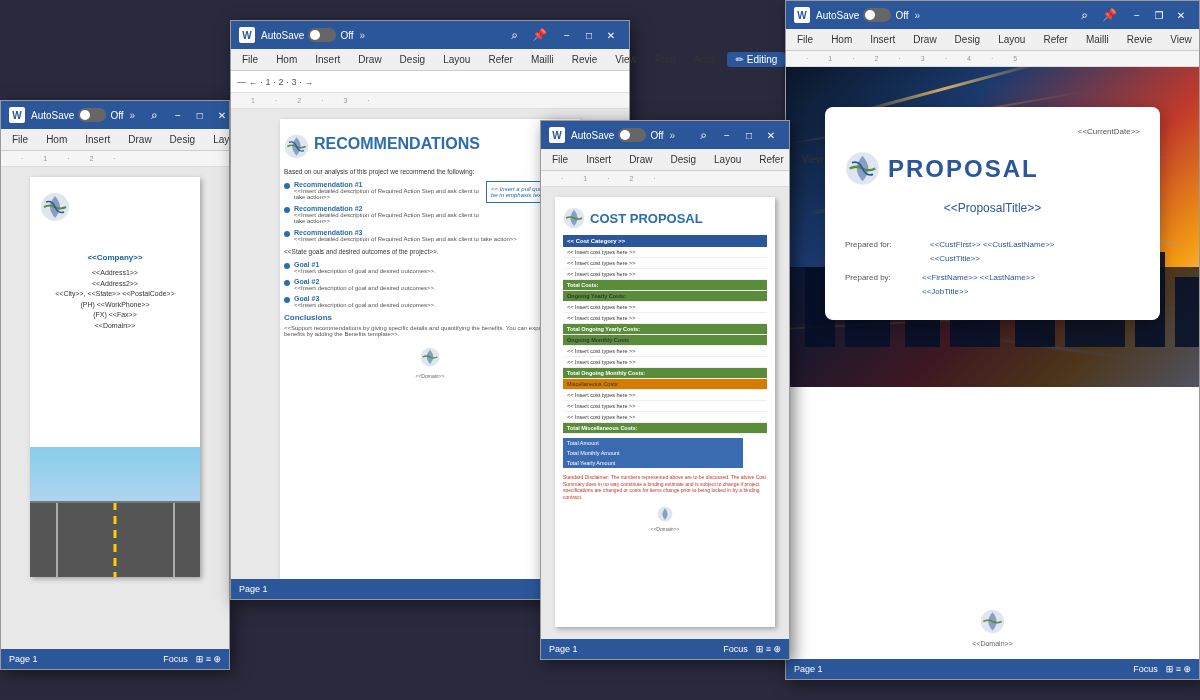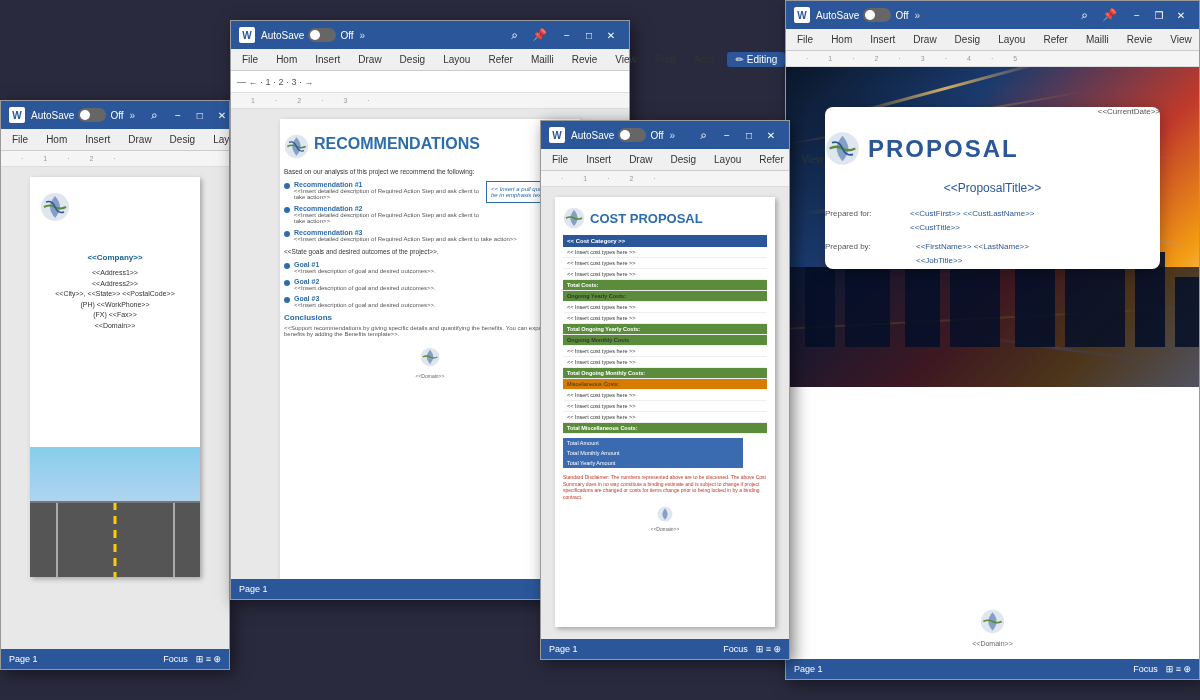--- a/index.html
+++ b/index.html
@@ -430,39 +430,40 @@
       background: linear-gradient(135deg, #0a1628 0%, #1a3a6e 30%, #c0392b 60%, #f39c12 80%, #fff 100%);
       position: absolute;
     }
     .proposal-white-box {
       position: absolute;
       top: 40px;
       left: 40px;
       right: 40px;
       background: white;
       border-radius: 8px;
+      padding: 20px;
       box-shadow: 0 4px 15px rgba(0,0,0,0.3);
     }
     .proposal-logo-row {
       display: flex;
       align-items: center;
       gap: 8px;
       margin-bottom: 15px;
     }
     .proposal-title-text {
       font-size: 24px;
       font-weight: bold;
       color: #2b579a;
       letter-spacing: 2px;
     }
     .proposal-subtitle {
       font-size: 12px;
       color: #2b579a;
       text-align: center;
-      margin-bottom: 12px;
+      margin-bottom: 23px;
     }
     .proposal-date {
       text-align: right;
       font-size: 8px;
       color: #555;
       margin-bottom: 15px;
     }
     .proposal-prepared {
       font-size: 8px;
       color: #333;
@@ -1023,21 +1024,21 @@
           <div class="proposal-subtitle">&lt;&lt;ProposalTitle&gt;&gt;</div>
 
           <div class="proposal-prepared">
             <div style="display:flex;gap:10px;margin-bottom:4px;">
               <span class="proposal-prepared-label" style="min-width:75px;">Prepared for:</span>
               <div>
                 <div class="proposal-prepared-value">&lt;&lt;CustFirst&gt;&gt; &lt;&lt;CustLastName&gt;&gt;</div>
                 <div class="proposal-prepared-value">&lt;&lt;CustTitle&gt;&gt;</div>
               </div>
             </div>
-            <div style="display:flex;gap:16px;">
+            <div style="display:flex;gap:2px;">
               <span class="proposal-prepared-label" style="min-width:75px;">Prepared by:</span>
               <div>
                 <div class="proposal-prepared-value">&lt;&lt;FirstName&gt;&gt; &lt;&lt;LastName&gt;&gt;</div>
                 <div class="proposal-prepared-value">&lt;&lt;JobTitle&gt;&gt;</div>
               </div>
             </div>
           </div>
         </div>
       </div>
 

